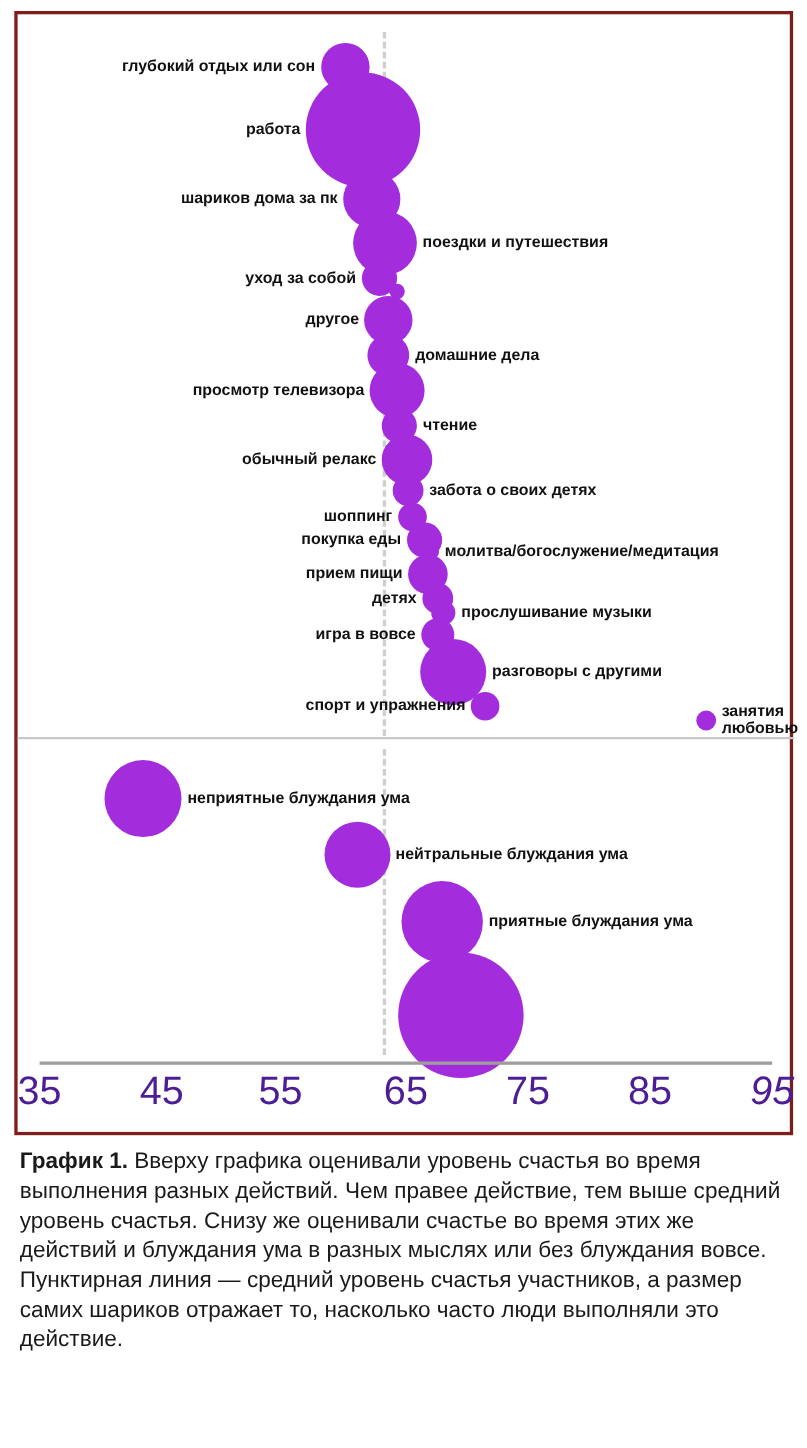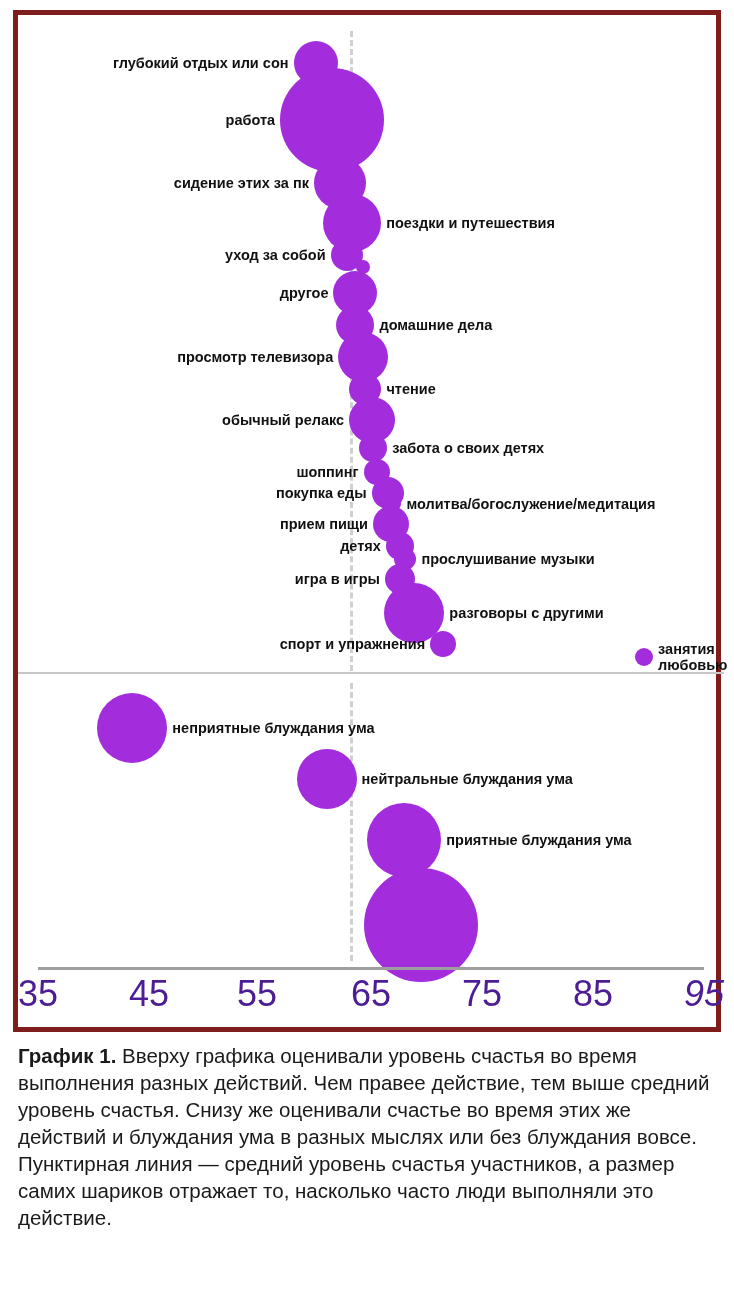--- a/index.html
+++ b/index.html
@@ -19,21 +19,21 @@
     width: 734px;
     height: 1316px;
     box-sizing: border-box;
   }
   #chart-frame {
     position: absolute;
     left: 13px;
     top: 10px;
     width: 708px;
     height: 1022px;
-    border: 5px solid #7f1d1d;
+    border: 3px solid #7f1d1d;
     box-sizing: border-box;
     background: #ffffff;
   }
   #plot {
     position: absolute;
     left: 0;
     top: 0;
     width: 706px;
     height: 1020px;
   }
@@ -101,21 +101,21 @@
   <div id="chart-frame">
     <div id="plot">
       <div class="divider" style="top:657px;"></div>
       <div class="mean-line" style="left:332px; top:16px; height:640px;"></div>
       <div class="mean-line" style="left:332px; top:668px; height:278px;"></div>
     <div class="bubble" style="width: 44px; height: 44px; left: 297.5px; top: 48px; background: rgb(163, 44, 220);"></div>
         <div class="blabel left" style="top: 48px; right: 435.5px;">глубокий отдых или сон</div>
         <div class="bubble" style="width: 104px; height: 104px; left: 314.15px; top: 105px; background: rgb(163, 44, 220);"></div>
         <div class="blabel left" style="top: 105px; right: 448.85px;">работа</div>
         <div class="bubble" style="width: 52px; height: 52px; left: 321.92px; top: 168px; background: rgb(163, 44, 220);"></div>
-        <div class="blabel left" style="top: 168px; right: 415.08px;">сидение этих за пк</div>
+        <div class="blabel left" style="top: 168px; right: 415.08px;">шариков дома за пк</div>
         <div class="bubble" style="width: 58px; height: 58px; left: 334.13px; top: 208px; background: rgb(163, 44, 220);"></div>
         <div class="blabel right" style="top: 208px; left: 368.13px;">поездки и путешествия</div>
         <div class="bubble" style="width: 32px; height: 32px; left: 328.58px; top: 240px; background: rgb(163, 44, 220);"></div>
         <div class="blabel left" style="top: 240px; right: 398.42px;">уход за собой</div>
         <div class="bubble" style="width: 14px; height: 14px; left: 345.23px; top: 252px; background: rgb(163, 44, 220);"></div>
         <div class="bubble" style="width: 44px; height: 44px; left: 337.46px; top: 278px; background: rgb(163, 44, 220);"></div>
         <div class="blabel left" style="top: 278px; right: 395.54px;">другое</div>
         <div class="bubble" style="width: 38px; height: 38px; left: 337.46px; top: 310px; background: rgb(163, 44, 220);"></div>
         <div class="blabel right" style="top: 310px; left: 361.46px;">домашние дела</div>
         <div class="bubble" style="width: 50px; height: 50px; left: 345.23px; top: 342px; background: rgb(163, 44, 220);"></div>
@@ -132,21 +132,21 @@
         <div class="blabel left" style="top: 478px; right: 357.35px;">покупка еды</div>
         <div class="bubble" style="width: 12px; height: 12px; left: 377.42px; top: 489px; background: rgb(163, 44, 220);"></div>
         <div class="blabel right" style="top: 489px; left: 388.42px;">молитва/богослужение/медитация</div>
         <div class="bubble" style="width: 36px; height: 36px; left: 372.98px; top: 509px; background: rgb(163, 44, 220);"></div>
         <div class="blabel left" style="top: 509px; right: 356.02px;">прием пищи</div>
         <div class="bubble" style="width: 28px; height: 28px; left: 381.86px; top: 531px; background: rgb(163, 44, 220);"></div>
         <div class="blabel left" style="top: 531px; right: 343.14px;">детях</div>
         <div class="bubble" style="width: 22px; height: 22px; left: 387.41px; top: 544px; background: rgb(163, 44, 220);"></div>
         <div class="blabel right" style="top: 544px; left: 403.41px;">прослушивание музыки</div>
         <div class="bubble" style="width: 30px; height: 30px; left: 381.86px; top: 564px; background: rgb(163, 44, 220);"></div>
-        <div class="blabel left" style="top: 564px; right: 344.14px;">игра в игры</div>
+        <div class="blabel left" style="top: 564px; right: 344.14px;">игра в вовсе</div>
         <div class="bubble" style="width: 60px; height: 60px; left: 396.29px; top: 598px; background: rgb(163, 44, 220);"></div>
         <div class="blabel right" style="top: 598px; left: 431.29px;">разговоры с другими</div>
         <div class="bubble" style="width: 26px; height: 26px; left: 425.15px; top: 629px; background: rgb(163, 44, 220);"></div>
         <div class="blabel left" style="top: 629px; right: 298.85px;">спорт и упражнения</div>
         <div class="bubble" style="width: 18px; height: 18px; left: 626.06px; top: 642px; background: rgb(163, 44, 220);"></div>
         <div class="blabel right" style="top: 642px; left: 640.06px;">занятия
 любовью</div>
         <div class="bubble" style="width: 70px; height: 70px; left: 114.35px; top: 713px; background: rgb(163, 44, 220);"></div>
         <div class="blabel right" style="top: 713px; left: 154.35px;">неприятные блуждания ума</div>
         <div class="bubble" style="width: 60px; height: 60px; left: 308.6px; top: 764px; background: rgb(163, 44, 220);"></div>

